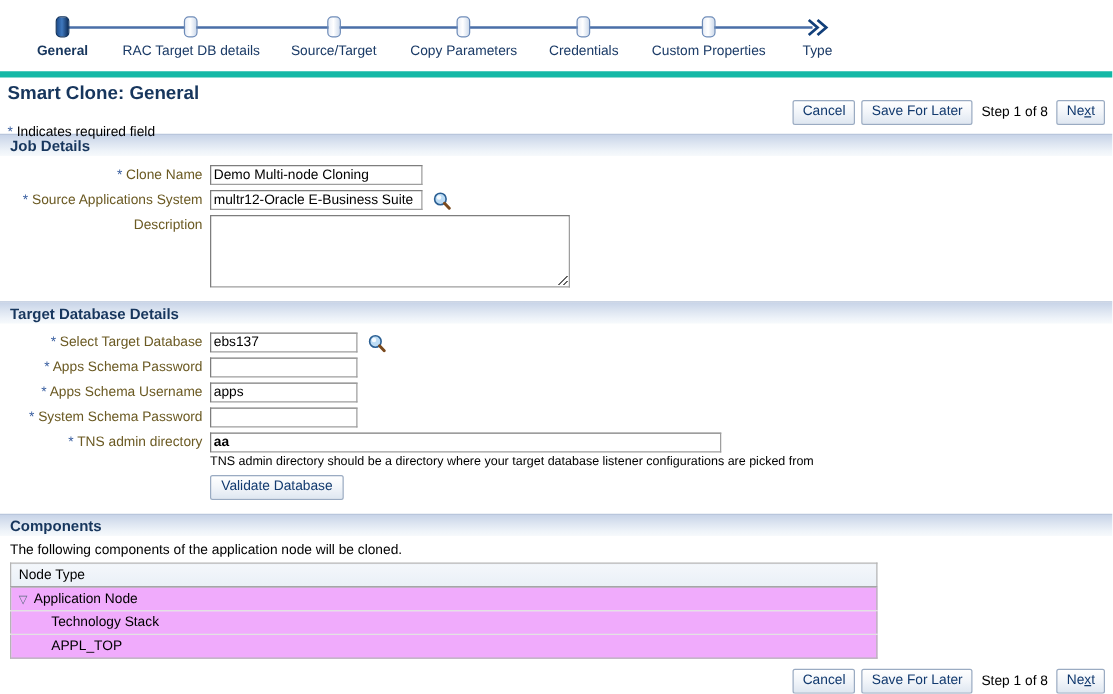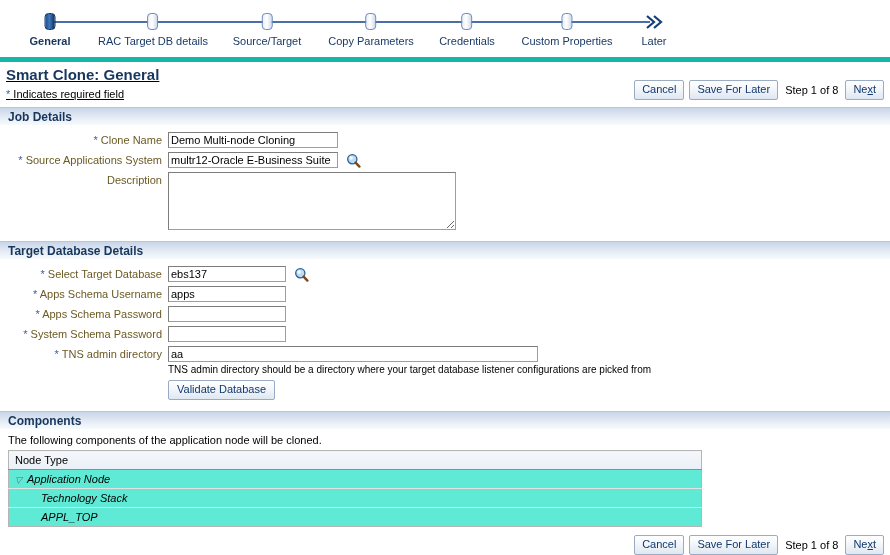--- a/index.html
+++ b/index.html
@@ -75,33 +75,32 @@
     font-weight: bold;
   }
   #train-chevron svg { display: block; }
 
   
   #page-head {
     padding: 3px 0 0 6px;
     position: relative;
     height: 45px;
     box-sizing: border-box;
-    text-decoration: underline;
   }
   #page-title {
     font-size: 15px;
     font-weight: bold;
     color: #17365d;
     letter-spacing: 0px;
     line-height: 19px;
   }
   #required-note {
     font-size: 11px;
     color: #000000;
-    margin-top: 3px;
+    margin-top: 15px;
     line-height: 14px;
   }
   .req-star {
     color: #3a5fa0;
     font-size: 11px;
   }
 
   
   .btn-bar {
     position: absolute;
@@ -233,22 +232,21 @@
     height: 17px;
     box-sizing: border-box;
   }
   .comp-table td {
     font-size: 11px;
     color: #000000;
     border-bottom: 1px solid #e2e2e2;
     padding: 3px 0 3px 6px;
     height: 17px;
     box-sizing: border-box;
-    background: #5eead4;
-    font-style: italic;
+    background: #f0abfc;
   }
   .comp-table tr:last-child td { border-bottom: none; }
   .tree-toggle {
     display: inline-block;
     width: 12px;
     color: #5c6b80;
     font-size: 9px;
     cursor: pointer;
   }
   .indent-1 { padding-left: 32px !important; }
@@ -297,21 +295,21 @@
 
   <div id="train-chevron">
     <svg width="22" height="20" viewBox="0 0 22 20" aria-hidden="true">
       <polyline points="4,4 11,10 4,16" fill="none" stroke="#123f7a" stroke-width="2.2"></polyline>
       <polyline points="11,4 18,10 11,16" fill="none" stroke="#123f7a" stroke-width="2.2"></polyline>
     </svg>
   </div>
 
   <div class="train-stop more" style="left:654px;">
     <div style="height:30px;"></div>
-    <div class="train-label">Later</div>
+    <div class="train-label">Type</div>
   </div>
 </div>
 
 <div id="page-head">
   <div id="page-title">Smart Clone: General</div>
   <div id="required-note">
     <span class="req-star">*</span>
     <span>Indicates required field</span>
   </div>
 
@@ -367,44 +365,44 @@
         <svg width="15" height="15" viewBox="0 0 15 15" aria-hidden="true">
           <circle cx="6.3" cy="6.2" r="4.6" fill="#bcdcf5" stroke="#2b5f93" stroke-width="1.3"></circle>
           <circle cx="5.2" cy="5.0" r="1.8" fill="#ffffff" opacity="0.85"></circle>
           <line x1="9.6" y1="9.6" x2="13.4" y2="13.6" stroke="#7a4a1e" stroke-width="2.4" stroke-linecap="round"></line>
         </svg>
       </span>
     </div>
   </div>
 
   <div class="frow">
+    <div class="flabel"><span class="req-star">*</span> <span>Apps Schema Password</span></div>
+    <div class="ctrl">
+      <input class="txt" type="password" style="width: 118px;" value="">
+    </div>
+  </div>
+
+  <div class="frow">
     <div class="flabel"><span class="req-star">*</span> <span>Apps Schema Username</span></div>
     <div class="ctrl">
       <input class="txt" type="text" style="width: 118px;" value="apps">
-    </div>
-  </div>
-
-  <div class="frow">
-    <div class="flabel"><span class="req-star">*</span> <span>Apps Schema Password</span></div>
-    <div class="ctrl">
-      <input class="txt" type="password" style="width: 118px;" value="">
     </div>
   </div>
 
   <div class="frow">
     <div class="flabel"><span class="req-star">*</span> <span>System Schema Password</span></div>
     <div class="ctrl">
       <input class="txt" type="password" style="width: 118px;" value="">
     </div>
   </div>
 
   <div class="frow">
     <div class="flabel"><span class="req-star">*</span> <span>TNS admin directory</span></div>
     <div>
-      <input class="txt" type="text" style="width: 370px;" value="aa">
+      <input class="txt" type="text" style="width: 409px; font-weight: bold;" value="aa">
       <div class="hint">TNS admin directory should be a directory where your target database listener configurations are picked from</div>
       <button class="obtn" style="padding:2px 8px 3px 8px;">Validate Database</button>
     </div>
   </div>
 
 </div>
 
 <div class="section-head">Components</div>
 <div>
   <div class="comp-desc">The following components of the application node will be cloned.</div>

